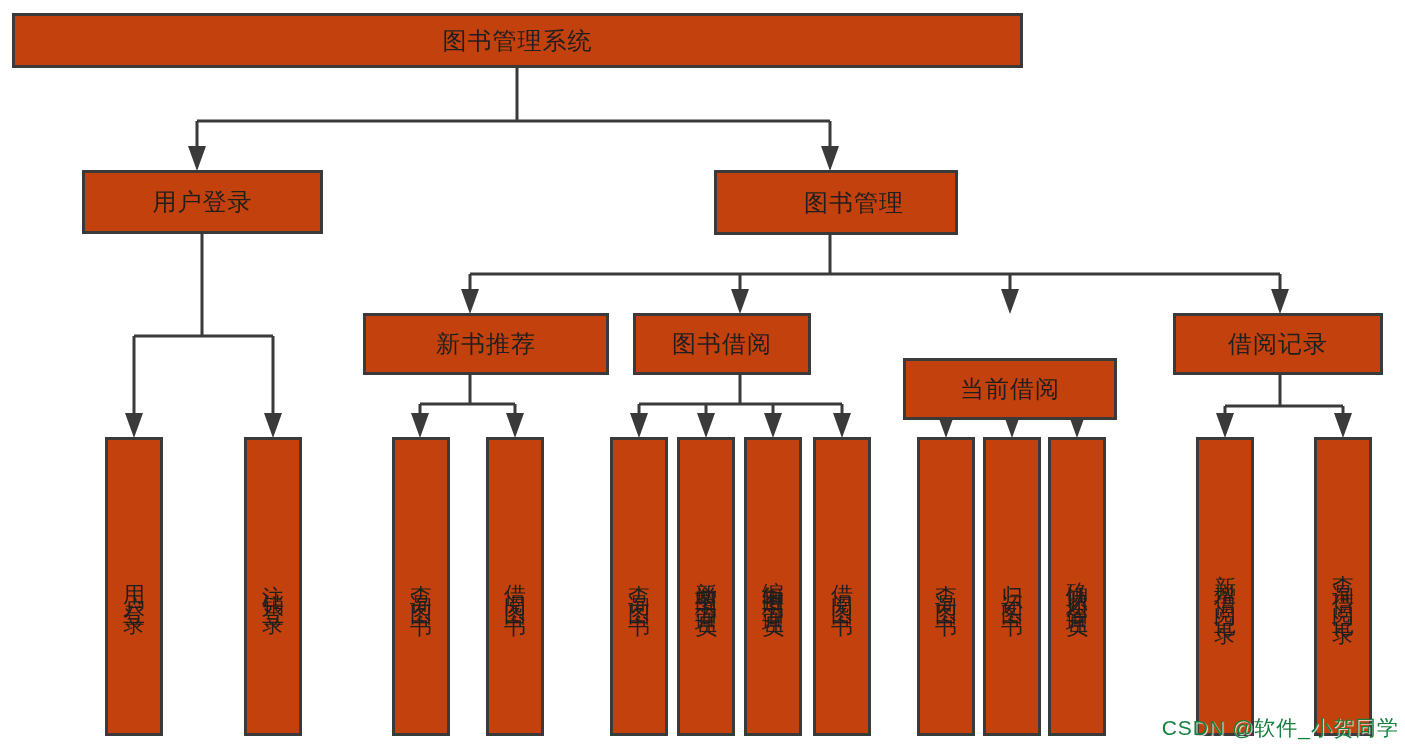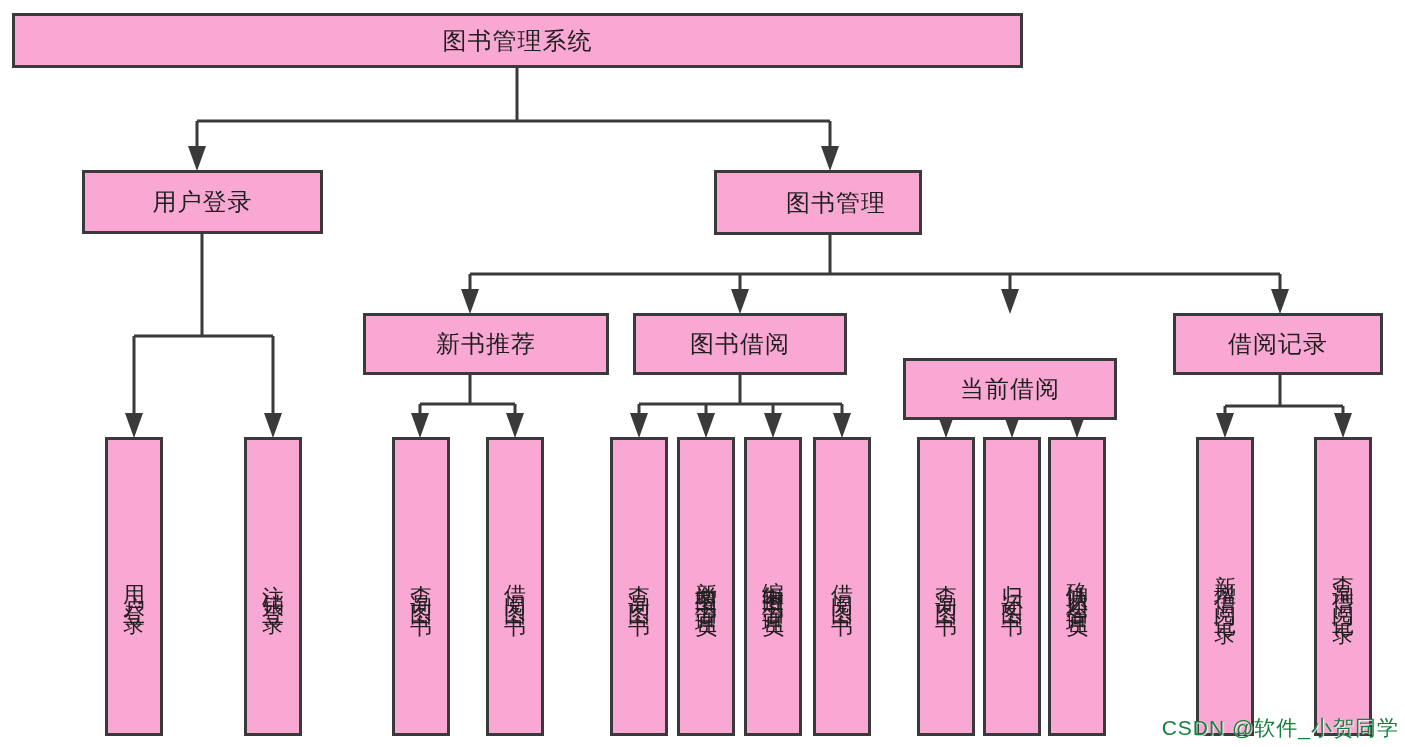--- a/index.html
+++ b/index.html
@@ -8,21 +8,21 @@
   .canvas {
     position: relative;
     width: 1405px;
     height: 747px;
     background: #ffffff;
     overflow: hidden;
   }
   .layer { position: absolute; inset: 0; }
   .node {
     position: absolute;
-    background: #f9a8d4;
+    background: #c2410c;
     border: 3px solid #3a3a3a;
     display: flex;
     align-items: center;
     justify-content: center;
     color: #1f1f1f;
   }
   .hlabel {
     font-size: 24px;
     letter-spacing: 1px;
     white-space: nowrap;
@@ -89,28 +89,28 @@
     </g>
   </svg>
 
   <div class="node" style="left:12px; top:13px; width:1011px; height:55px;">
     <span class="hlabel">图书管理系统</span>
   </div>
 
   <div class="node" style="left:82px; top:170px; width:241px; height:64px;">
     <span class="hlabel">用户登录</span>
   </div>
-  <div class="node" style="left:714px; top:170px; width:208px; height:65px;padding-left:36px;">
+  <div class="node" style="left:714px; top:170px; width:244px; height:65px;padding-left:36px;">
     <span class="hlabel">图书管理</span>
   </div>
 
   <div class="node" style="left:363px; top:313px; width:246px; height:62px;">
     <span class="hlabel">新书推荐</span>
   </div>
-  <div class="node" style="left:633px; top:313px; width:214px; height:62px;">
+  <div class="node" style="left:633px; top:313px; width:178px; height:62px;">
     <span class="hlabel">图书借阅</span>
   </div>
   <div class="node" style="left:903px; top:313px; width:214px; height:62px;margin-top:45px;">
     <span class="hlabel">当前借阅</span>
   </div>
   <div class="node" style="left:1173px; top:313px; width:210px; height:62px;">
     <span class="hlabel">借阅记录</span>
   </div>
 
   <div class="node vbox" style="left:105px;">

